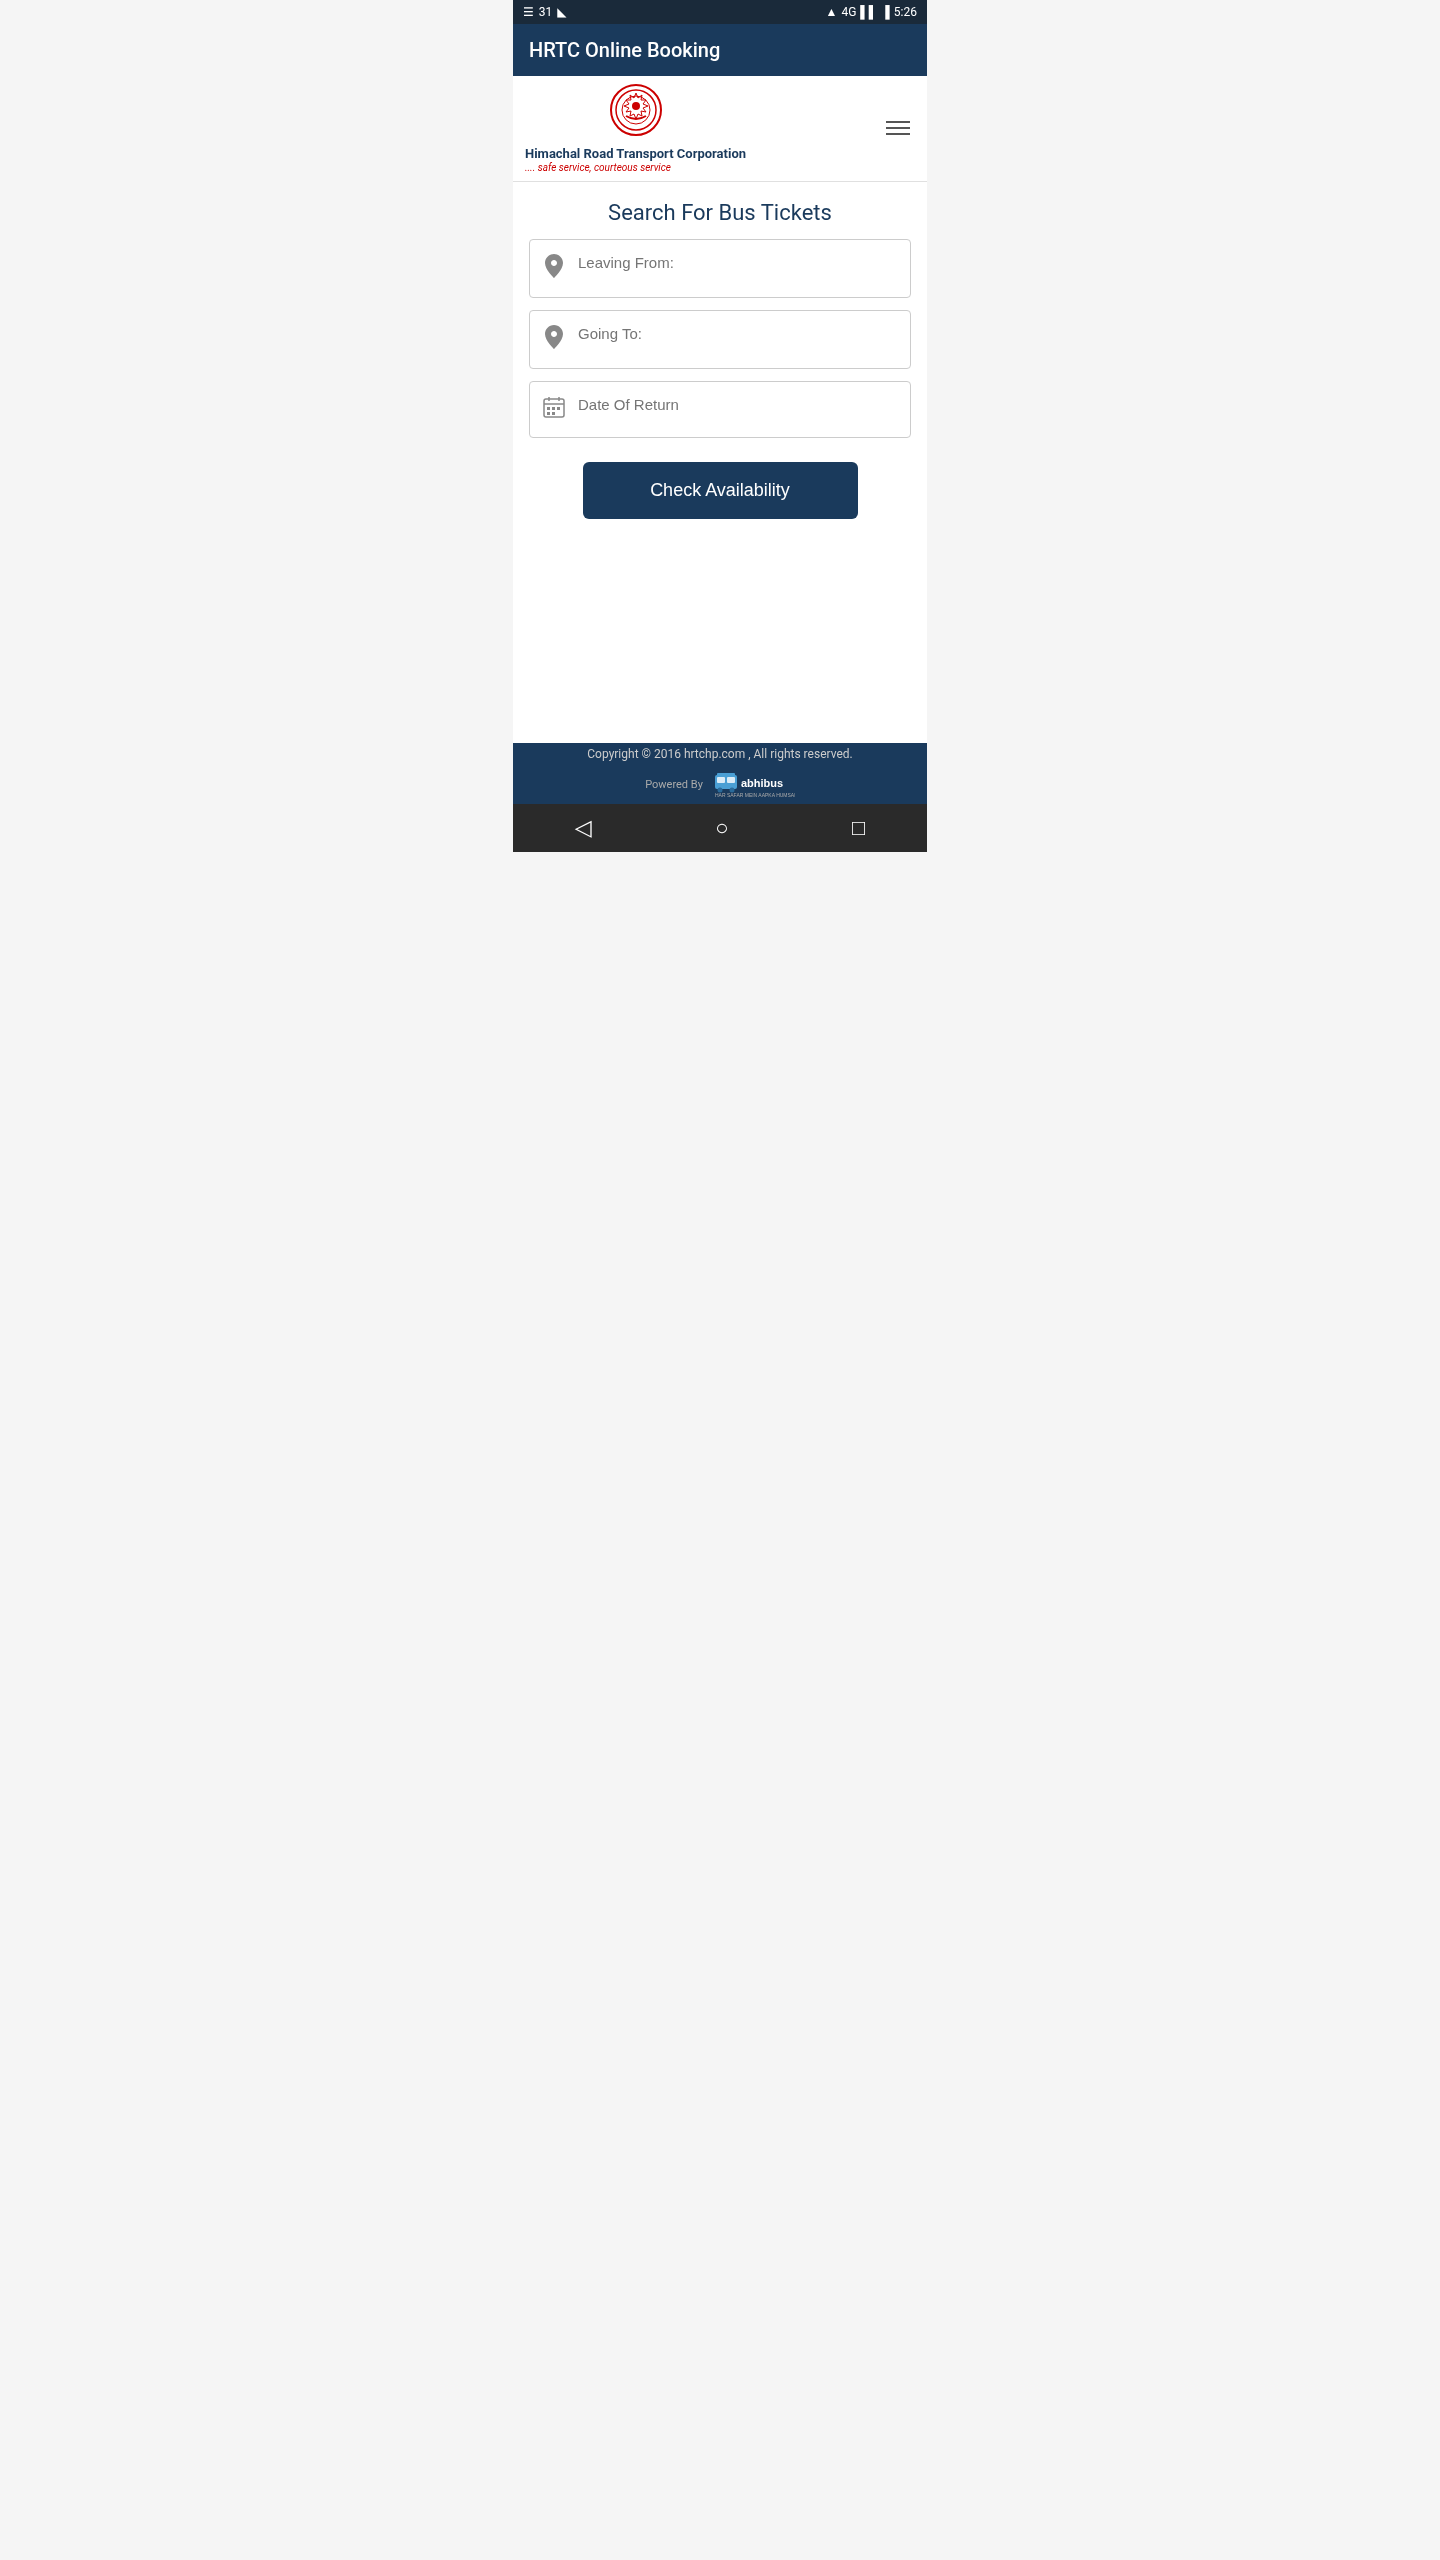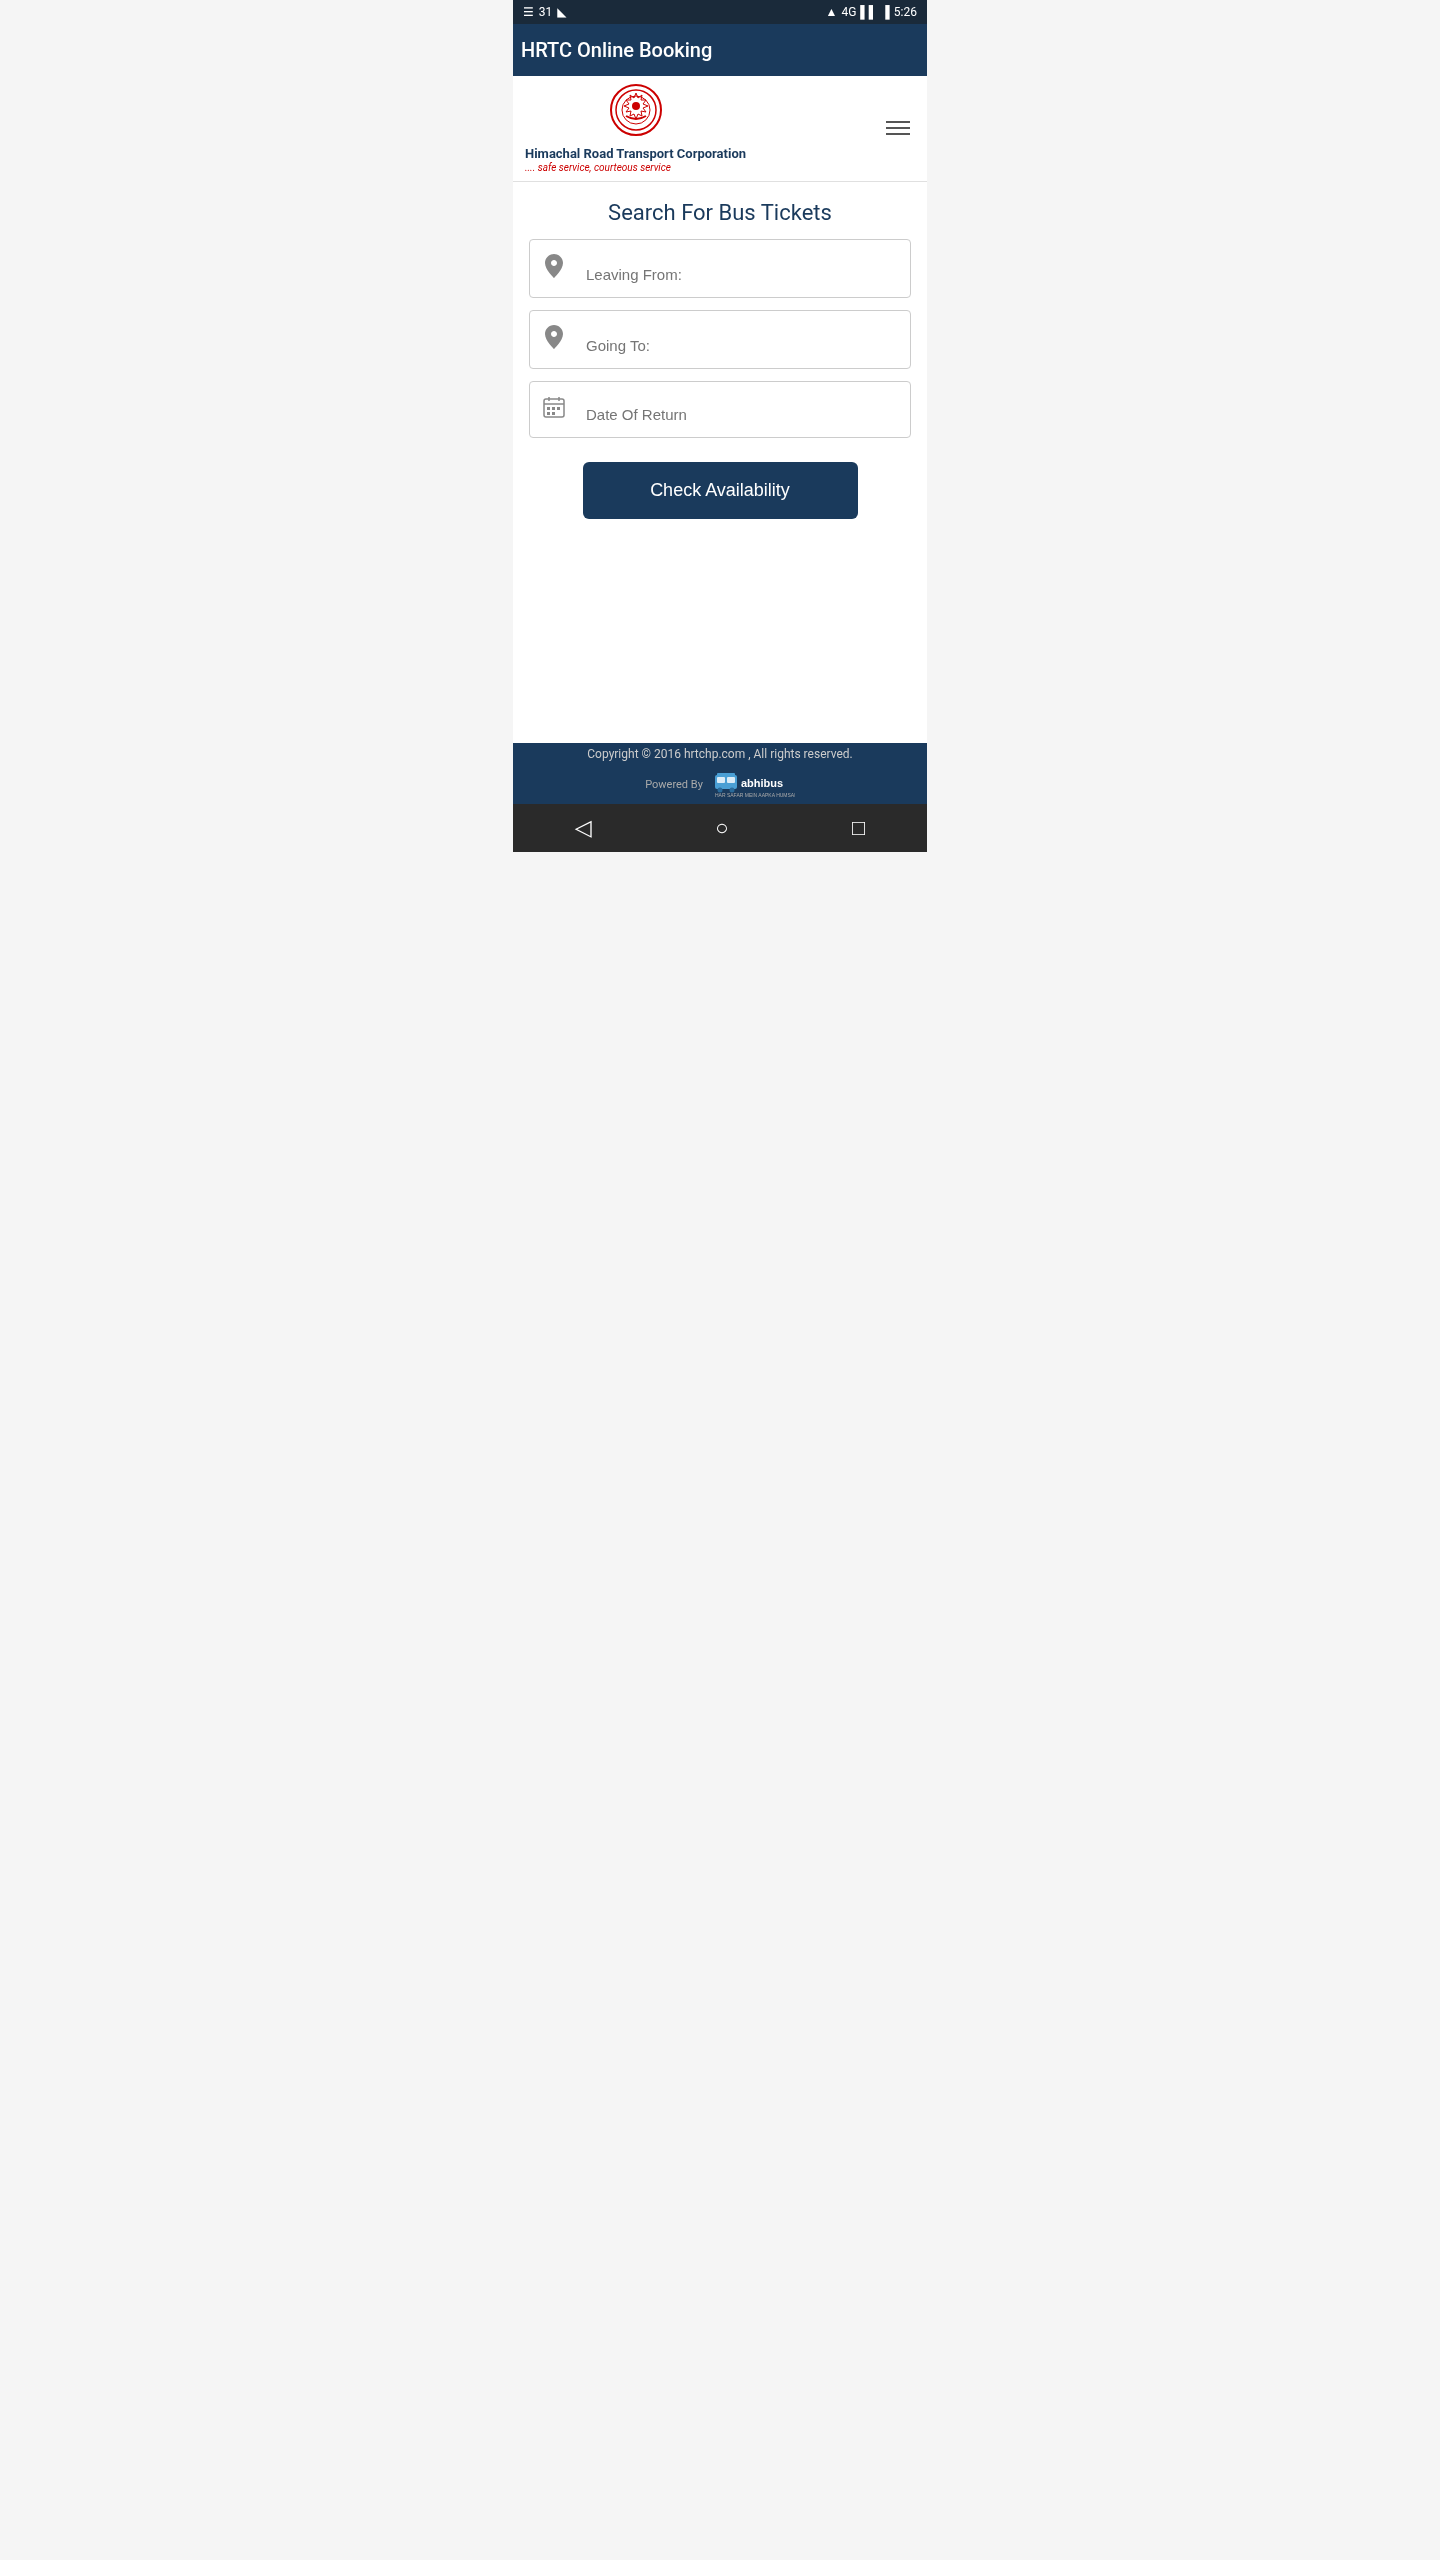--- a/index.html
+++ b/index.html
@@ -41,21 +41,21 @@
       display: flex;
       align-items: center;
       gap: 4px;
       font-size: 12px;
     }
 
     
     .app-header {
       background: #1a3a5c;
       color: white;
-      padding: 14px 8px;
+      padding: 14px 16px;
       font-size: 20px;
       font-weight: 500;
     }
 
     
     .nav-bar {
       background: white;
       display: flex;
       align-items: center;
       justify-content: space-between;
@@ -137,26 +137,26 @@
     
     .form-container {
       padding: 0 16px;
       display: flex;
       flex-direction: column;
       gap: 12px;
     }
 
     .input-field {
       display: flex;
-      align-items: flex-end;
+      align-items: flex-start;
       border: 1px solid #ccc;
       border-radius: 4px;
       padding: 14px 12px;
       background: white;
-      gap: 20px;
+      gap: 12px;
       cursor: text;
     }
 
     .input-field input {
       border: none;
       outline: none;
       flex: 1;
       font-size: 15px;
       color: #999;
       background: transparent;

